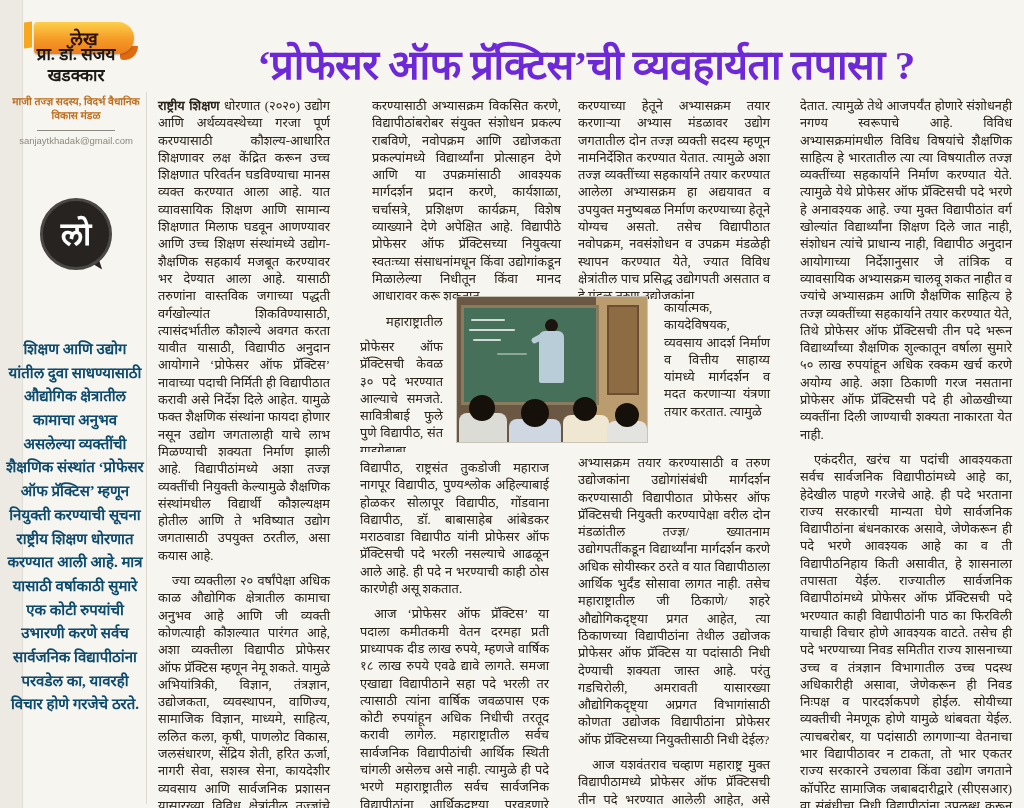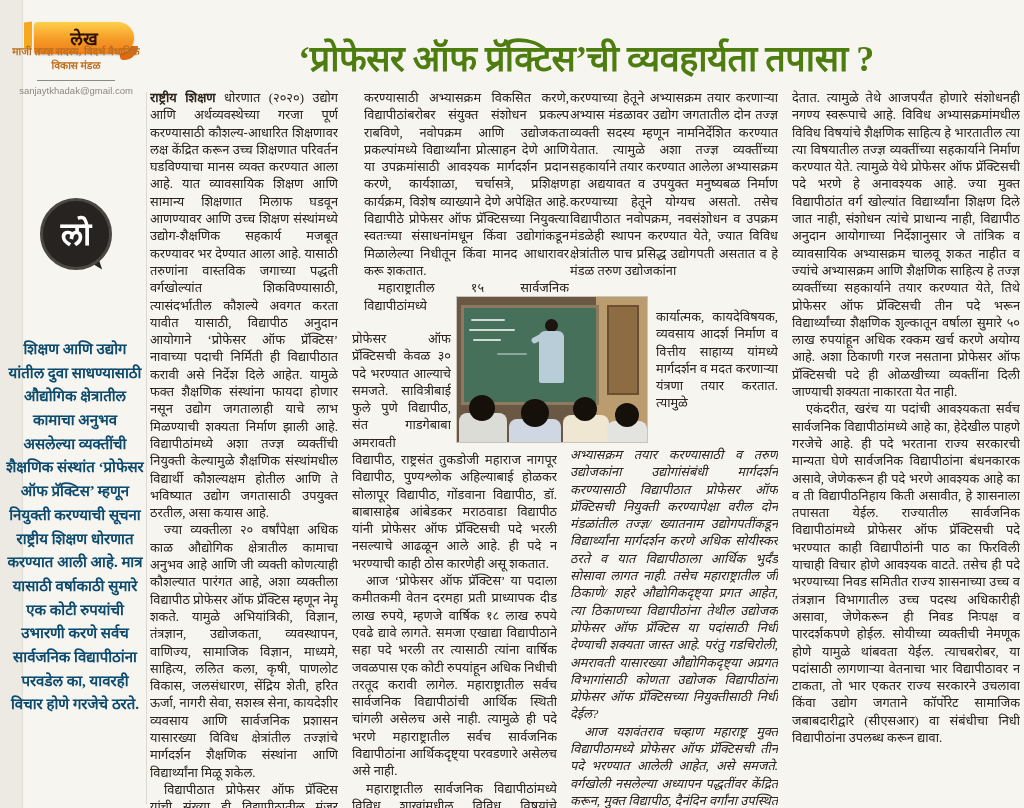--- a/index.html
+++ b/index.html
@@ -23,21 +23,21 @@
     border-radius:4px 16px 16px 4px;
     display:flex;align-items:center;justify-content:center;
     box-shadow:0 1px 2px rgba(0,0,0,.25);
   }
   .ribbon .curl{position:absolute;left:96px;top:26px;width:18px;height:14px;background:#e06a12;border-radius:0 0 16px 4px;}
   .ribbon .label{font-weight:bold;font-size:18px;color:#2d1203;}
 
   
   .author{left:10px;top:44px;width:132px;text-align:center;}
   .author .name{font-weight:bold;font-size:17px;line-height:1.25;color:#1d1a16;}
-  .author .title{margin-top:1px;font-size:10.5px;line-height:1.35;font-weight:bold;color:#bd6f1f;}
+  .author .title{margin-top:8px;font-size:10.5px;line-height:1.35;font-weight:bold;color:#bd6f1f;}
   .author .rule{margin:7px auto 4px auto;width:78px;border-top:1px solid #8f8a81;}
   .author .email{font-size:9.5px;color:#8b8option;color:#8b877f;font-family:Liberation Sans, sans-serif;}
 
   
   .logo{left:40px;top:198px;width:72px;height:78px;}
   .logo .bubble{
     position:absolute;left:0;top:0;width:66px;height:66px;border-radius:50%;
     background:#262321;border:3px solid #4a4744;
     display:flex;align-items:center;justify-content:center;
   }
@@ -50,37 +50,37 @@
 
   
   .standfirst{
     left:6px;top:338px;width:138px;text-align:center;
     font-size:15px;font-weight:bold;line-height:1.58;color:#0c4a6e;
   }
 
   
   .headline{
     left:150px;top:14px;width:872px;text-align:center;
-    font-size:36px;font-weight:bold;letter-spacing:-.5px;color:#4d7c0f;
+    font-size:41px;font-weight:bold;letter-spacing:-.5px;color:#6d28d9;
     line-height:1.2;white-space:nowrap;
   }
 
   
   .col{font-size:12.8px;line-height:17.3px;text-align:justify;overflow:hidden;}
-  .col p{margin:0;}
+  .col p{margin:8px;}
   .col p + p{text-indent:14px;}
   .vrule{left:146px;top:92px;width:1px;height:712px;background:#ddd9cf;}
 
   .c1{left:150px;top:90px;width:188px;height:718px;}
   .c2top{left:364px;top:90px;width:205px;height:241px;}
   .c2wrap{left:352px;top:331px;width:99px;height:121px;}
   .c2bot{left:352px;top:452px;width:205px;height:356px;}
   .c3top{left:570px;top:90px;width:208px;height:209px;}
-  .c3wrap{left:656px;top:309px;width:122px;height:148px;}
-  .c3bot{left:570px;top:447px;width:208px;height:361px;font-style:italic;}
+  .c3wrap{left:656px;top:292px;width:122px;height:148px;}
+  .c3bot{left:570px;top:447px;width:208px;height:361px;}
   .c4{left:792px;top:90px;width:228px;height:718px;}
 
   
   .photo{left:457px;top:297px;width:190px;height:145px;background:#6a5844;overflow:hidden;box-shadow:0 0 0 1px #c9c4b8;}
   .photo .board{position:absolute;left:4px;top:8px;width:132px;height:94px;background:#47705b;border:3px solid #8a7a5e;}
   .photo .chalk{position:absolute;background:rgba(255,255,255,.75);height:2px;border-radius:1px;}
   .photo .wall{position:absolute;left:139px;top:0;width:51px;height:145px;background:#bb9c6e;}
   .photo .door{position:absolute;left:150px;top:8px;width:28px;height:86px;background:#8d6b43;border:2px solid #6b4f2f;}
   .photo .t-head{position:absolute;left:88px;top:22px;width:13px;height:13px;border-radius:50%;background:#1c1410;}
   .photo .t-body{position:absolute;left:82px;top:34px;width:25px;height:52px;background:#b9cdd9;border-radius:6px 6px 2px 2px;}
@@ -95,20 +95,21 @@
 
 <div class="abs ribbon">
   <div class="stub"></div>
   <div class="curl"></div>
   <div class="band">
     <span class="label">लेख</span>
   </div>
 </div>
 
 <div class="abs author">
+  <div class="name">प्रा. डॉ. संजय खडक्कार</div>
   <div class="title">माजी तज्ज्ञ सदस्य, विदर्भ वैधानिक विकास मंडळ</div>
   <div class="rule"></div>
   <div class="email">sanjaytkhadak@gmail.com</div>
 </div>
 
 <div class="abs logo">
   <div class="tail"></div>
   <div class="bubble">
     <span class="letter">लो</span>
   </div>

